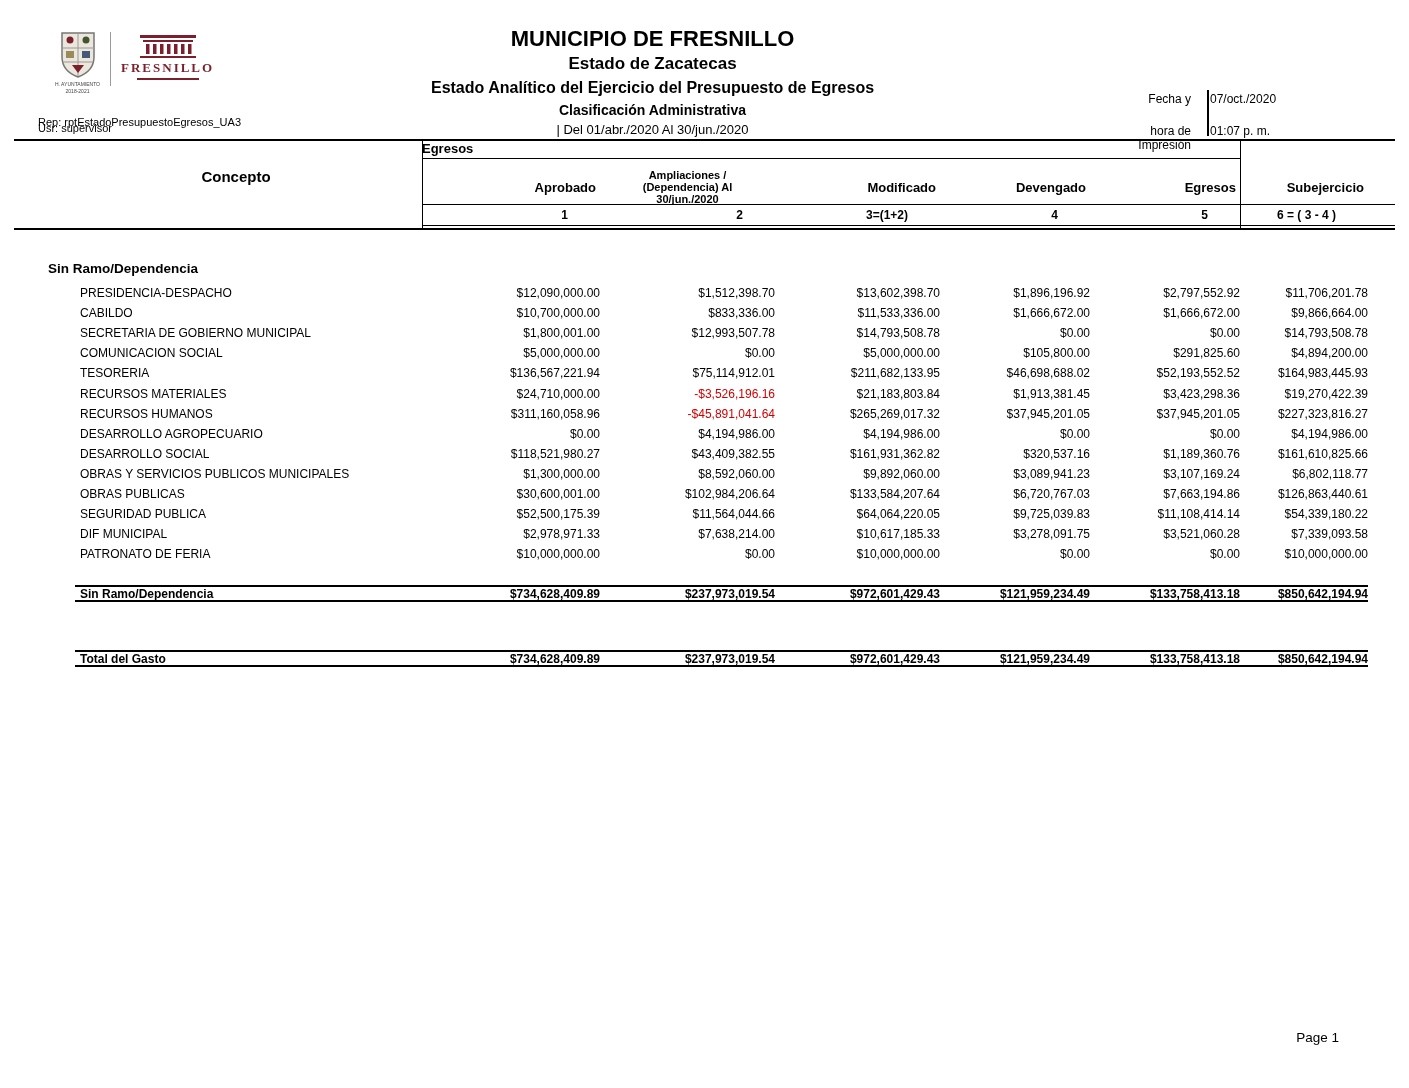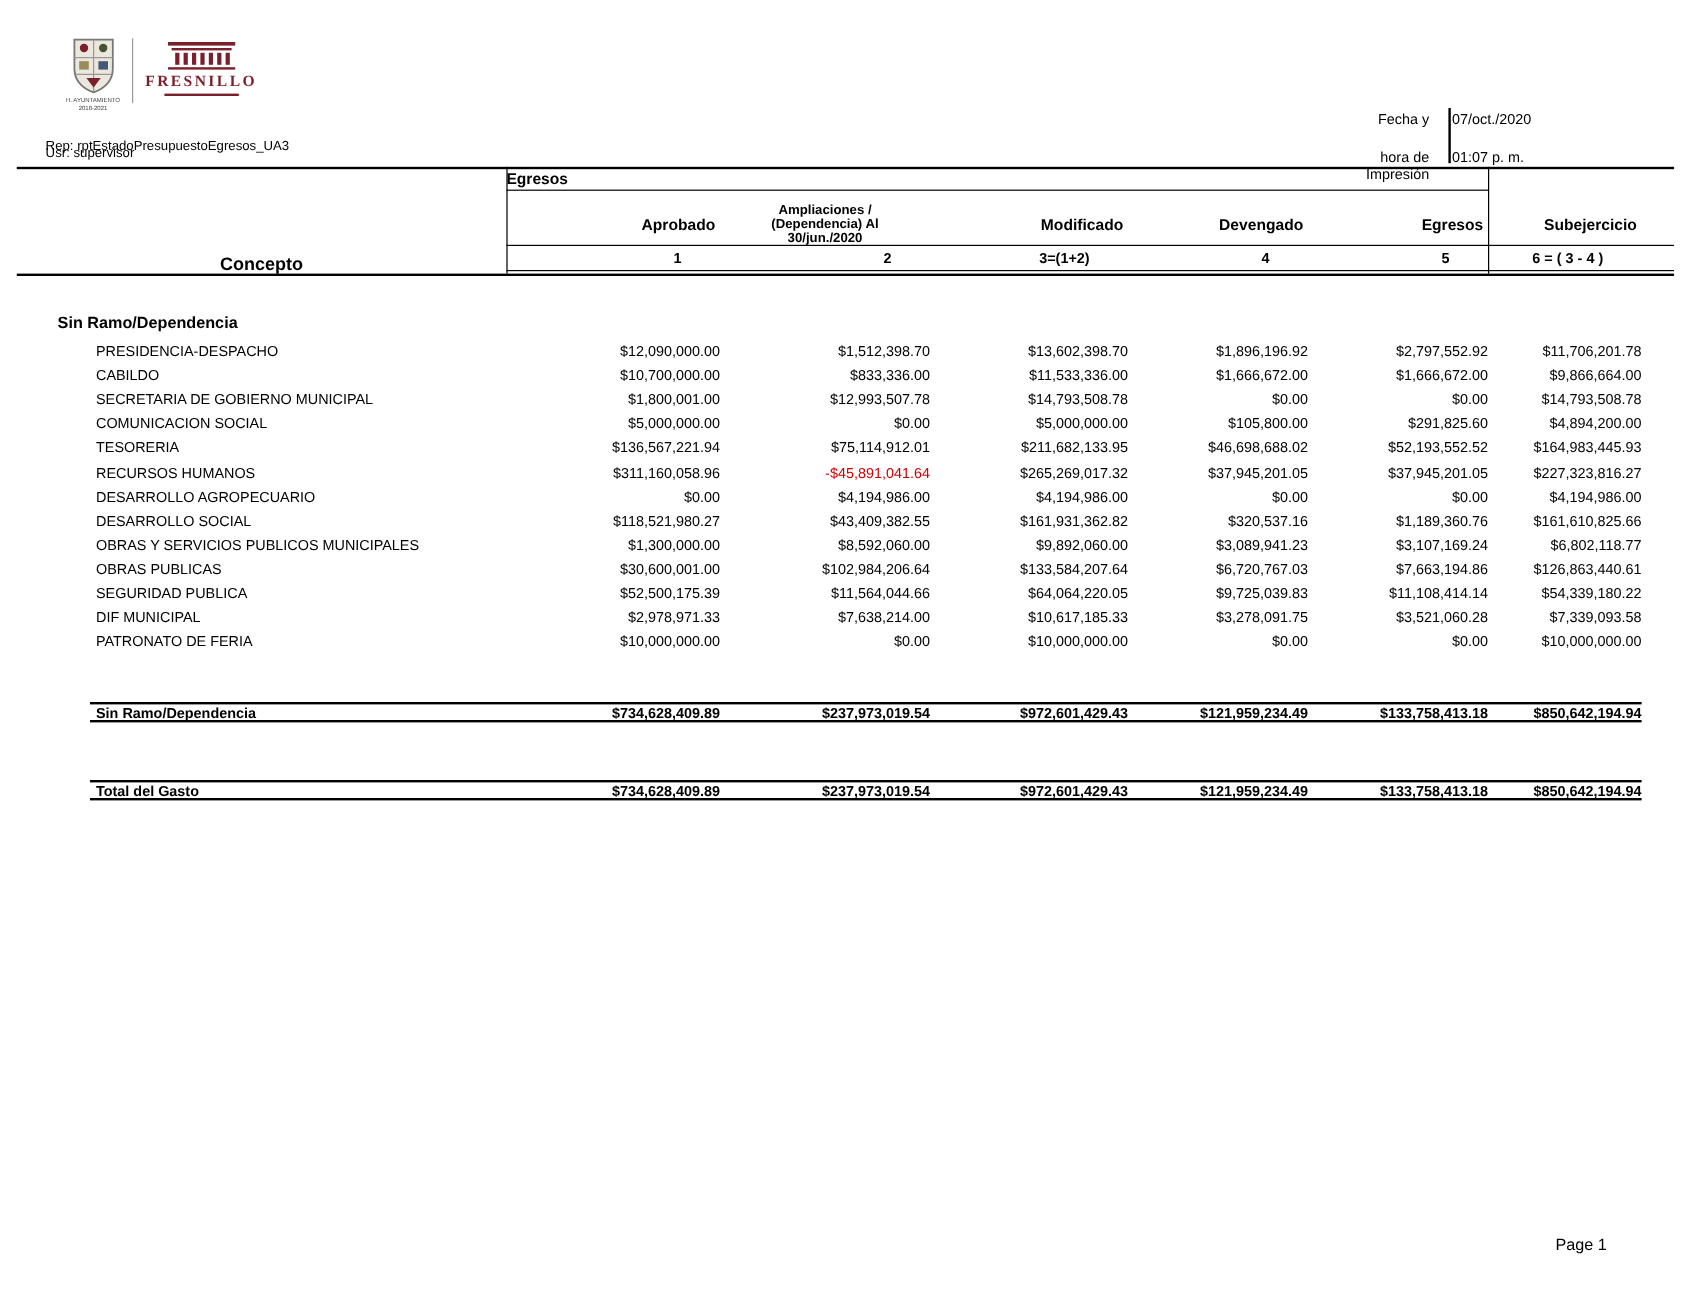--- a/index.html
+++ b/index.html
@@ -38,21 +38,21 @@
   
   .rule-top      { top:139px; left:14px;  width:1381px; height:2px; }
   .egresos-rule  { top:158px; left:422px; width:818px;  height:1px; }
   .vline-left    { left:422px;  top:139px; width:1px; height:89px; }
   .vline-right   { left:1240px; top:139px; width:1px; height:89px; }
   .headers-rule  { top:204px; left:422px; width:973px; height:1px; }
   .numbers-rule  { top:225px; left:422px; width:973px; height:1px; }
   .rule-bottom   { top:228px; left:14px;  width:1381px; height:2px; }
 
   .egresos-label  { position:absolute; left:422px; top:141px; width:818px; text-align:left; font-weight:bold; font-size:13px; }
-  .concepto-label { position:absolute; left:14px; top:168px; width:408px; text-align:center; font-weight:bold; font-size:15px;margin-top:44px; }
+  .concepto-label { position:absolute; left:32px; top:168px; width:408px; text-align:center; font-weight:bold; font-size:15px; }
 
   .col-headers { position:absolute; left:422px; top:159px; width:946px; height:44px; display:grid;
                  grid-template-columns:178px 175px 165px 150px 150px 128px; align-items:center; }
   .col-h { text-align:right; padding-right:4px; font-weight:bold; font-size:13px;margin-top:10px; }
   .col-h.multi { font-size:11px; line-height:12px; text-align:center; padding-right:0; font-weight:bold; }
 
   .num-row { position:absolute; left:422px; top:206px; width:946px; height:18px; display:grid;
              grid-template-columns:178px 175px 165px 150px 150px 128px; align-items:center; font-weight:bold; font-size:12px; }
   .num-cell { text-align:right; padding-right:32px; }
 
@@ -111,20 +111,27 @@
           <rect x="42" y="9" width="3.5" height="10"></rect>
           <rect x="49" y="9" width="3.5" height="10"></rect>
         </g>
         <rect x="1" y="21" width="56" height="2" fill="currentColor"></rect>
       </svg>
       <div class="fresnillo-name">FRESNILLO</div>
       <div class="fresnillo-rule"></div>
     </div>
   </div>
 
+  <div class="title-block">
+    <div class="t-muni">MUNICIPIO DE FRESNILLO</div>
+    <div class="t-state">Estado de Zacatecas</div>
+    <div class="t-report">Estado Analítico del Ejercicio del Presupuesto de Egresos</div>
+    <div class="t-class">Clasificación Administrativa</div>
+    <div class="t-period">| Del 01/abr./2020 Al 30/jun./2020</div>
+  </div>
 
   <div class="print-info">
     <div class="pi-label">Fecha y</div>
     <div class="pi-value">07/oct./2020</div>
     <div class="pi-label">hora de Impresión</div>
     <div class="pi-value">01:07 p. m.</div>
   </div>
   <div class="vline print-vline"></div>
 
   <div class="rep-line">Rep: rptEstadoPresupuestoEgresos_UA3</div>
@@ -204,20 +211,29 @@
       <div class="data-row">
     <div class="cell concept">TESORERIA</div>
     <div class="cell num">$136,567,221.94</div>
     <div class="cell num">$75,114,912.01</div>
     <div class="cell num">$211,682,133.95</div>
     <div class="cell num">$46,698,688.02</div>
     <div class="cell num">$52,193,552.52</div>
     <div class="cell num">$164,983,445.93</div>
   </div>
       <div class="data-row">
+    <div class="cell concept">RECURSOS MATERIALES</div>
+    <div class="cell num">$24,710,000.00</div>
+    <div class="cell num neg">-$3,526,196.16</div>
+    <div class="cell num">$21,183,803.84</div>
+    <div class="cell num">$1,913,381.45</div>
+    <div class="cell num">$3,423,298.36</div>
+    <div class="cell num">$19,270,422.39</div>
+  </div>
+      <div class="data-row">
     <div class="cell concept">RECURSOS HUMANOS</div>
     <div class="cell num">$311,160,058.96</div>
     <div class="cell num neg">-$45,891,041.64</div>
     <div class="cell num">$265,269,017.32</div>
     <div class="cell num">$37,945,201.05</div>
     <div class="cell num">$37,945,201.05</div>
     <div class="cell num">$227,323,816.27</div>
   </div>
       <div class="data-row">
     <div class="cell concept">DESARROLLO AGROPECUARIO</div>

